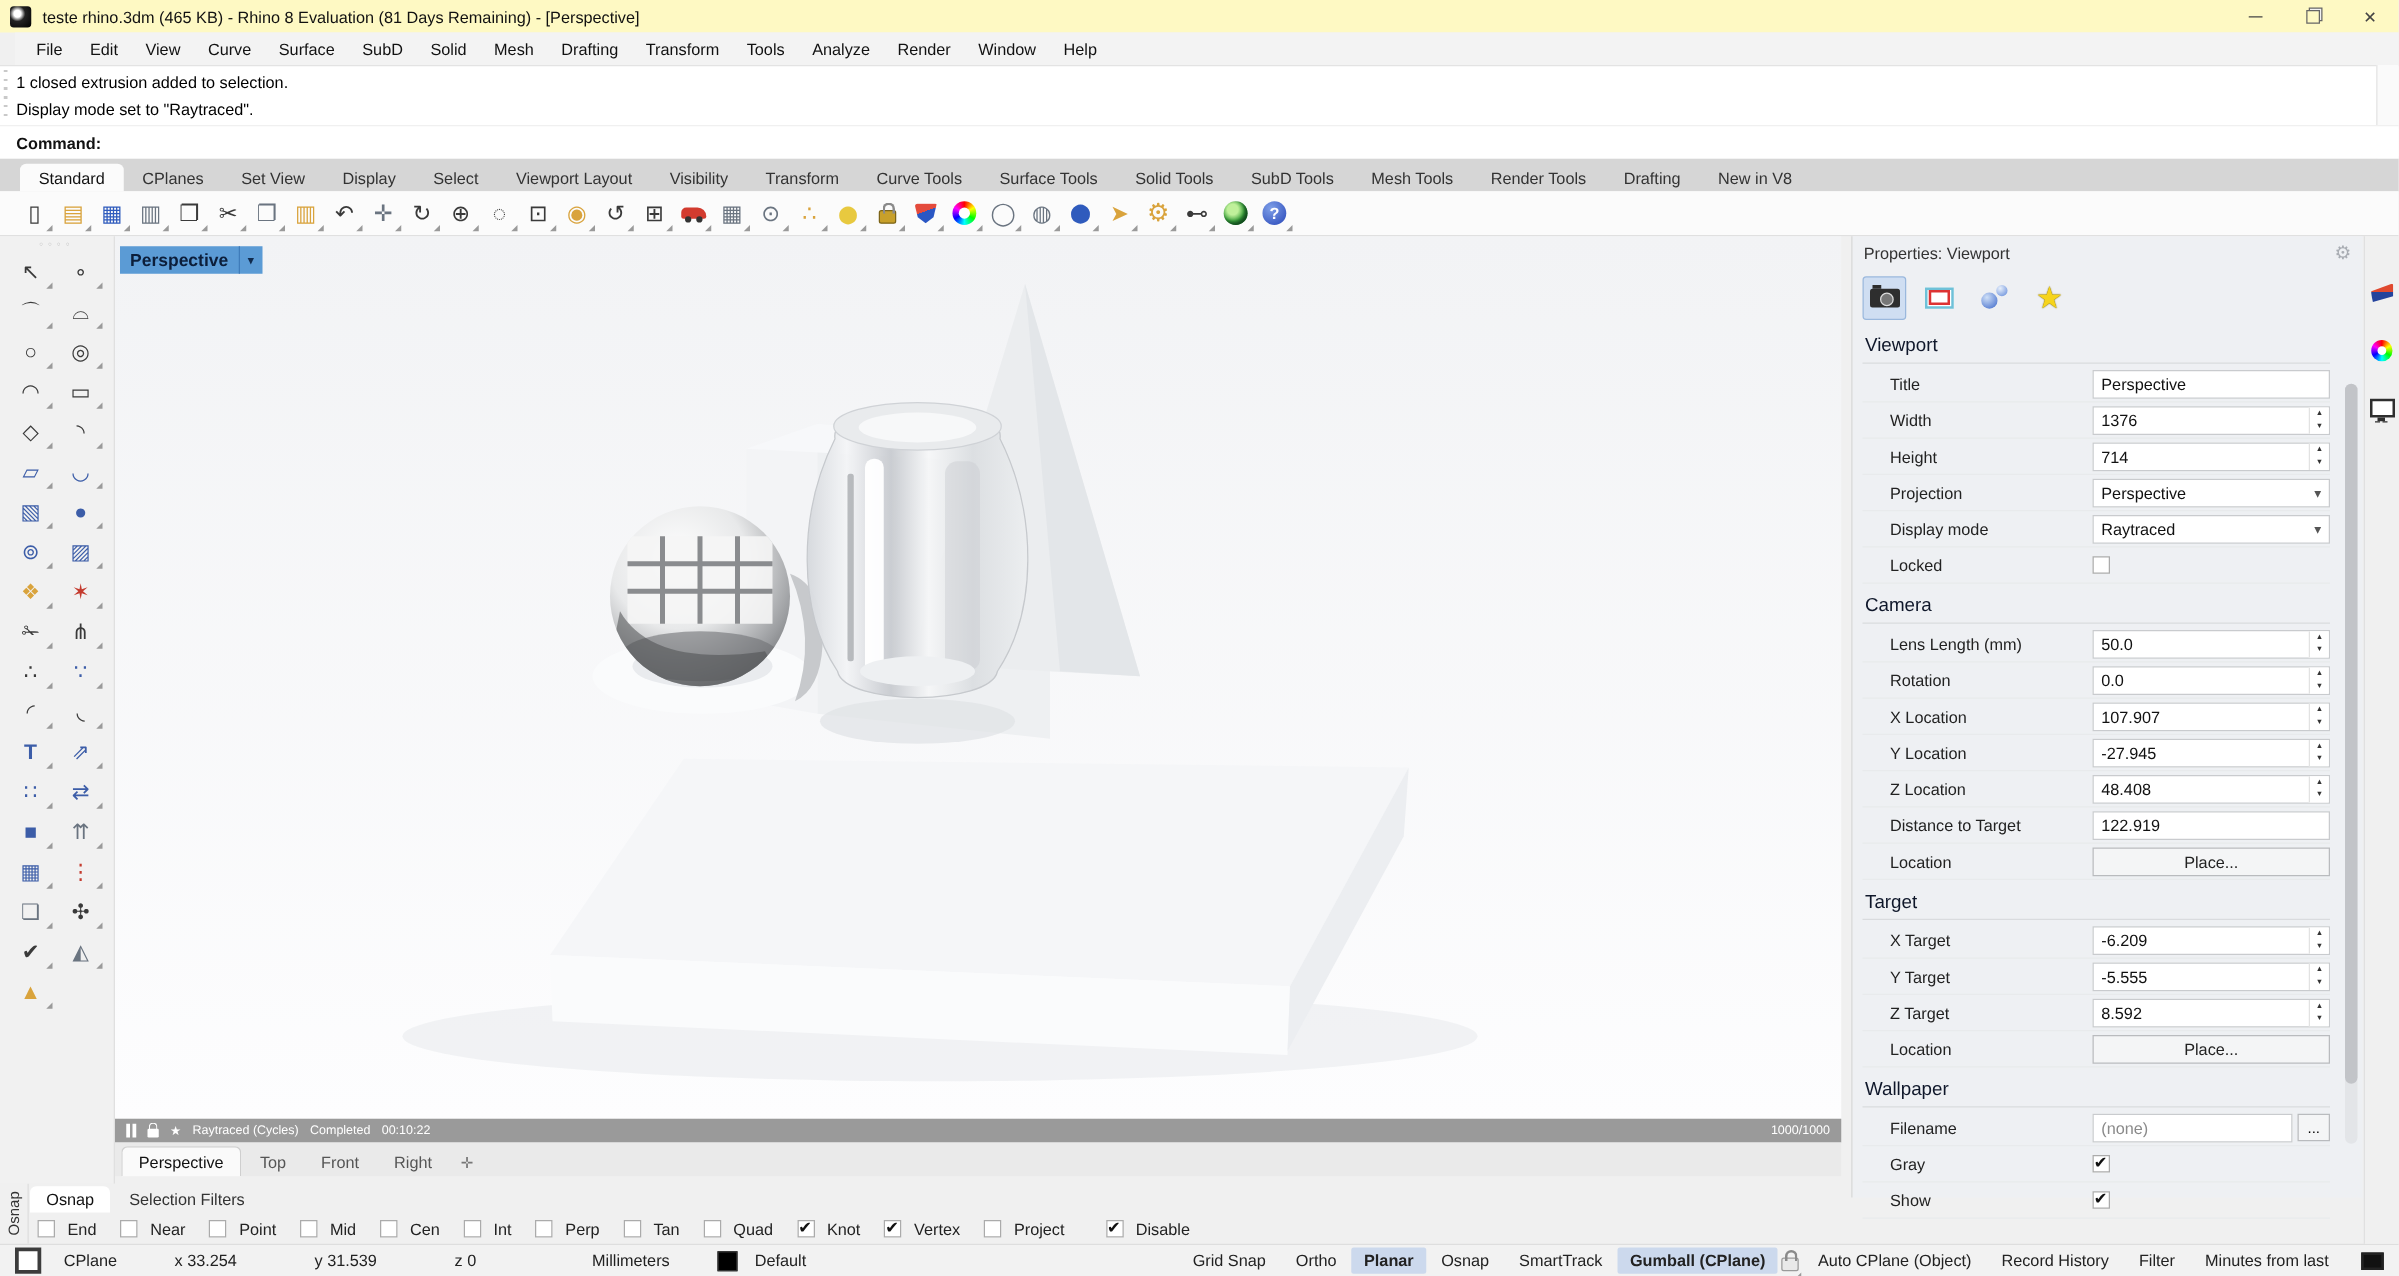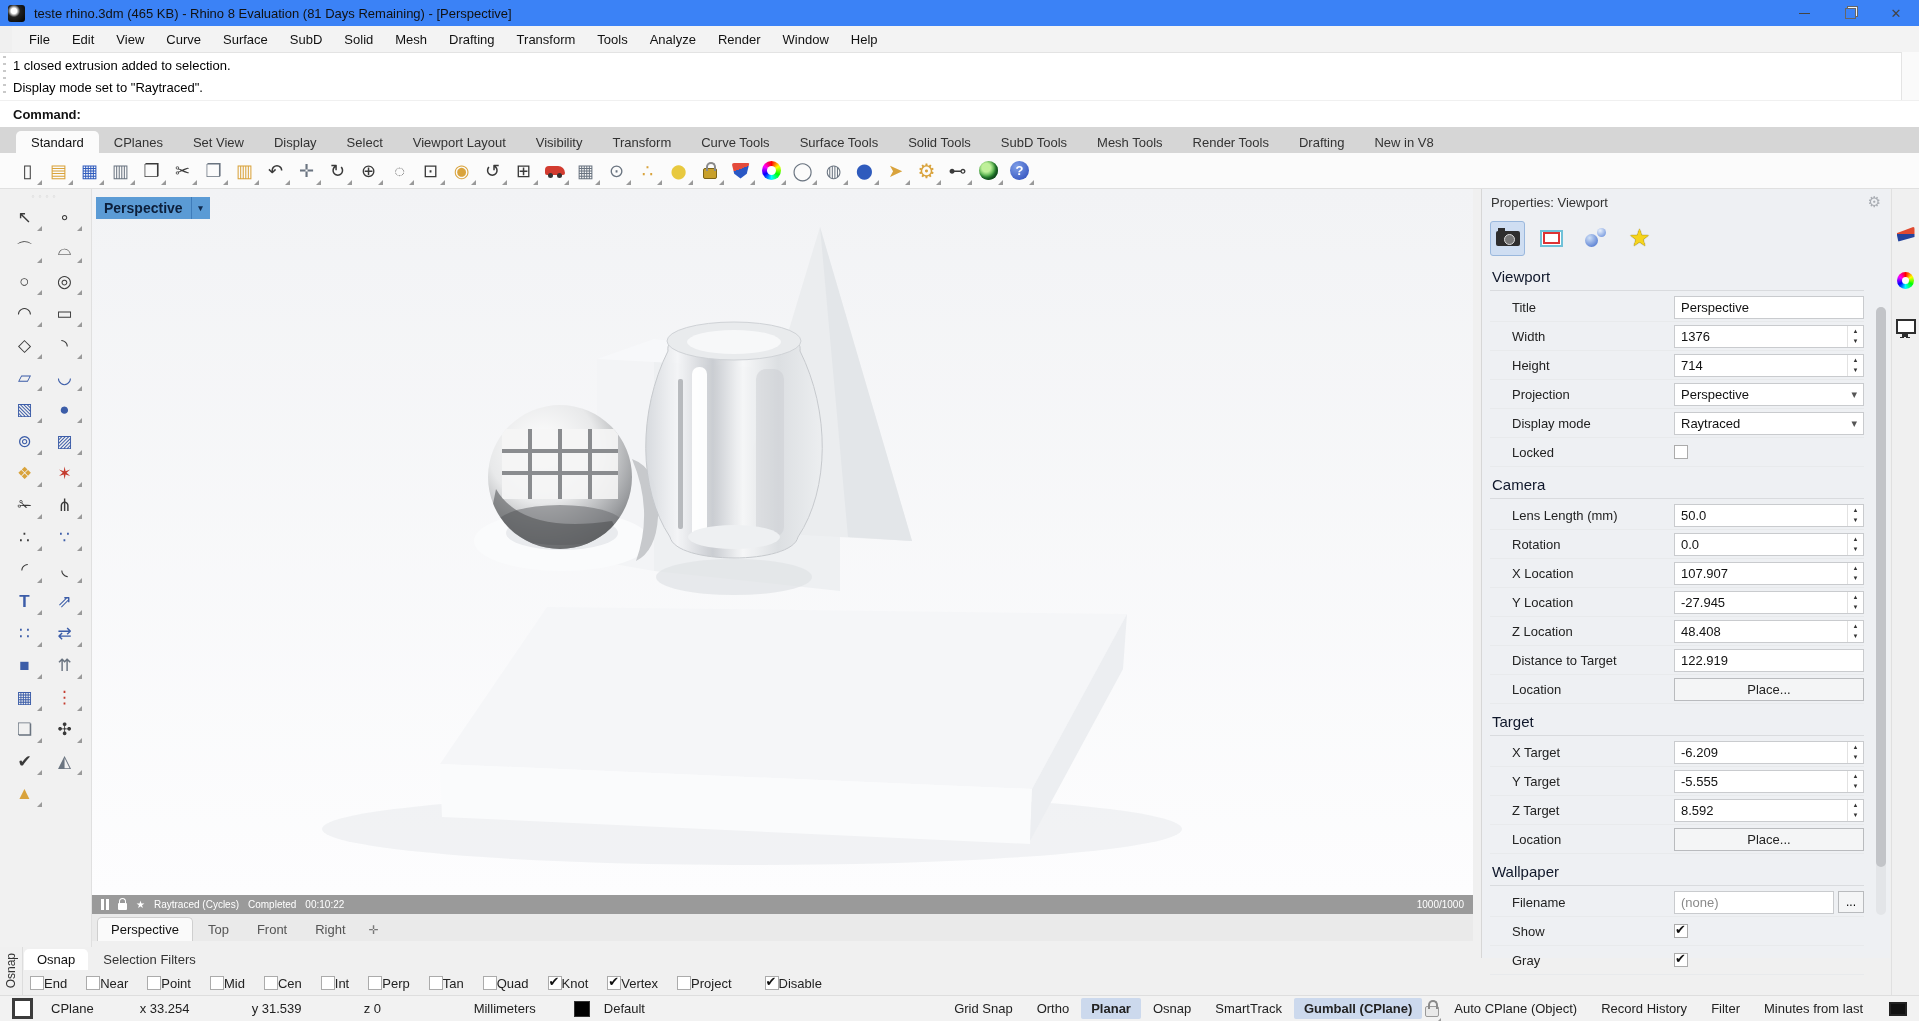--- a/index.html
+++ b/index.html
@@ -1,19 +1,19 @@
 <!DOCTYPE html>
 <html><head>
 <meta charset="utf-8">
 <style>
   html,body{margin:0;padding:0}
   body{width:1919px;height:1021px;position:relative;overflow:hidden;background:#f0f0f0;
        font-family:"Liberation Sans",sans-serif;font-size:13px;color:#111;-webkit-font-smoothing:antialiased}
   
-  .titlebar{position:absolute;left:0;top:0;width:1919px;height:26px;background:#3b82f6;display:flex;align-items:center;padding-left:8px;box-sizing:border-box}
+  .titlebar{position:absolute;left:0;top:0;width:1919px;height:26px;background:#fef9c3;display:flex;align-items:center;padding-left:8px;box-sizing:border-box}
   .rhino-logo{width:17px;height:17px;border-radius:3px;background:radial-gradient(circle at 35% 35%,#fff 0 18%,#222 40%,#000 100%);margin-right:9px;flex:none}
   .title-text{font-size:13px;color:#111}
   .win-btns{margin-left:auto;display:flex;height:100%}
   .win-btn{width:46px;height:100%;display:flex;align-items:center;justify-content:center;color:#444}
   .glyph-min{width:11px;border-top:1px solid #444}
   .glyph-max{width:9px;height:9px;border:1px solid #666;box-shadow:2px -2px 0 -1px #f3f3f3,2px -2px 0 0 #666}
   .glyph-close::before{content:"\2715";font-size:13px}
   
   .menubar{position:absolute;left:12px;top:26px;width:1919px;height:26px;background:#f3f3f3;display:flex;align-items:center;padding-left:6px;box-sizing:border-box}
   .menu-item{padding:0 11px;height:100%;display:flex;align-items:center;color:#111}
@@ -77,21 +77,21 @@
   .vtab-add{padding:4px 8px;color:#666;font-size:13px}
   .vtab-add::before{content:"\271B";font-size:12px;color:#777}
   
   .osnap-wrap{position:absolute;left:0;top:947px;width:1919px;height:48px;background:#f0f0f0}
   .osnap-side{position:absolute;left:0;top:0;width:22px;height:48px;display:flex;align-items:center;justify-content:center;border-right:1px solid #ddd}
   .osnap-side span{writing-mode:vertical-rl;transform:rotate(180deg);font-size:12px;color:#333}
   .osnap-tabs{position:absolute;left:24px;top:0;height:23px;display:flex;align-items:flex-end;gap:2px}
   .otab{padding:3px 13px;color:#333;border-radius:5px 5px 0 0}
   .otab.active{background:#fff;color:#111}
   .osnap-row{position:absolute;left:30px;top:25px;height:22px;display:flex;align-items:center;gap:19px}
-  .osnap-row label{display:flex;align-items:flex-start;gap:0;color:#222}
+  .osnap-row label{display:flex;align-items:flex-start;gap:10px;color:#222}
   .cb{width:14px;height:14px;background:#fff;border:1px solid #ababab;box-sizing:border-box;position:relative;flex:none}
   .cb.on::after{content:"\2714";position:absolute;left:0px;top:-3px;font-size:13px;color:#111}
   .gap-disable{margin-left:14px}
   
   .statusbar{position:absolute;left:0;top:995px;width:1919px;height:26px;background:#f2f2f2;border-top:1px solid #dedede;display:flex;align-items:center;box-sizing:border-box;color:#222}
   .sb{padding:0 12px;white-space:nowrap}
   .sb.hl{background:#ccd9ed;font-weight:bold;padding:3px 10px;border-radius:2px}
   .sb-swatch-frame{width:15px;height:15px;border:3px solid #3c3c3c;background:#fff;margin-left:12px;flex:none}
   .sb-swatch-black{width:14px;height:14px;background:#000;border:1px solid #333;margin-left:26px;flex:none}
   .sb-monitor{width:14px;height:10px;border:2px solid #222;background:#111;margin:0 12px 0 14px;flex:none}
@@ -784,30 +784,30 @@
     </div>
 
     <div class="psec" data-name="section-wallpaper">Wallpaper</div>
     <div class="prow" data-name="property-row-filename">
       <span class="lbl">Filename</span>
       <span class="file-ctl">
           <input class="pinput muted" data-name="wallpaper-filename-input" value="(none)" style="">
           <button class="pbtn-sm" data-name="browse-wallpaper-button">...</button>
         </span>
     </div>
+    <div class="prow" data-name="property-row-gray">
+      <span class="lbl">Gray</span>
+      <span class="ctl">
+          <span class="cb on" data-name="gray-wallpaper-checkbox"></span>
+        </span>
+    </div>
     <div class="prow" data-name="property-row-show">
       <span class="lbl">Show</span>
       <span class="ctl">
           <span class="cb on" data-name="show-wallpaper-checkbox"></span>
-        </span>
-    </div>
-    <div class="prow" data-name="property-row-gray">
-      <span class="lbl">Gray</span>
-      <span class="ctl">
-          <span class="cb on" data-name="gray-wallpaper-checkbox"></span>
         </span>
     </div>
   </div>
   <div class="pscrollbar" data-name="properties-scrollbar">
       <div class="pthumb" data-name="scrollbar-thumb"></div>
     </div>
 </div>
 
 <div class="right-strip" data-name="right-panel-tab-strip">
   <div class="rtab" data-name="properties-wedge-tab-icon">

